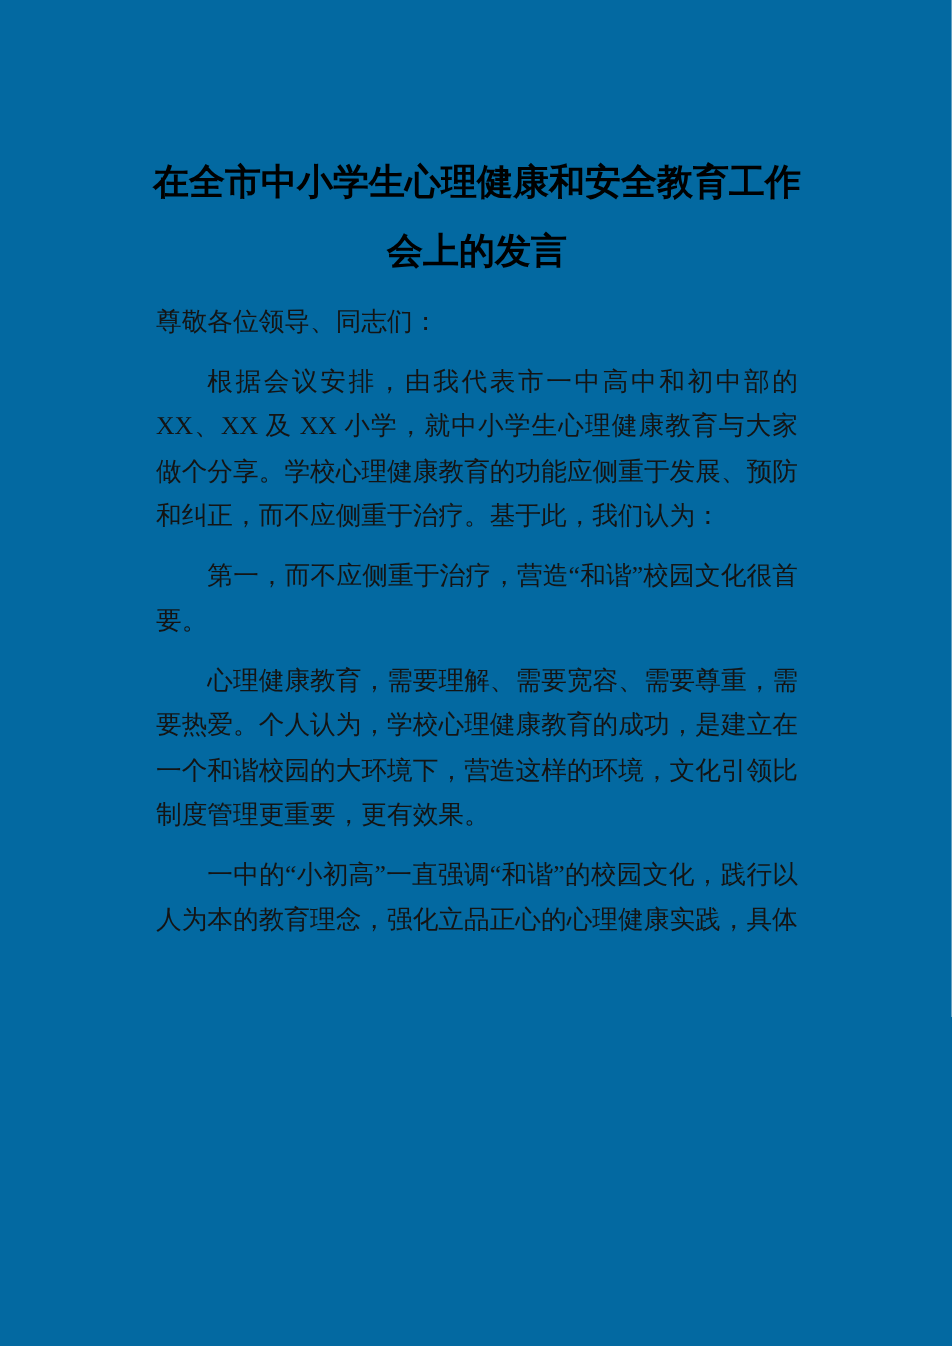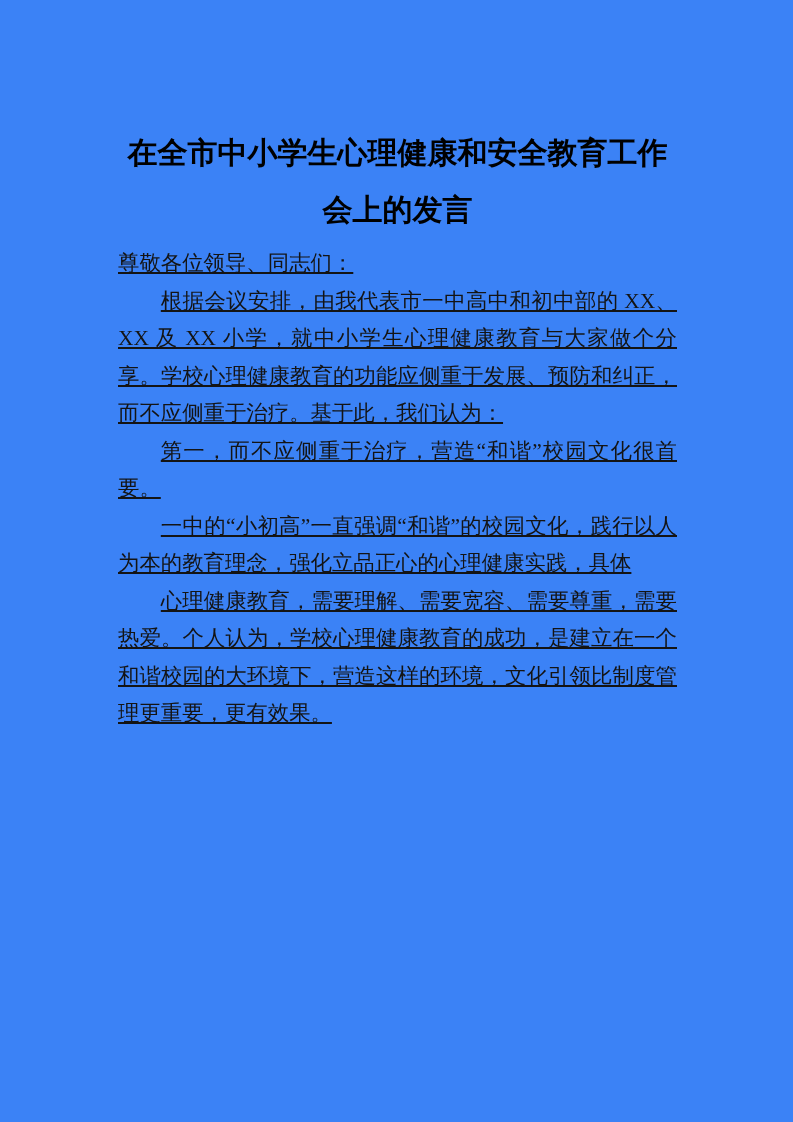--- a/index.html
+++ b/index.html
@@ -9,55 +9,54 @@
   body {
     width: 793px;
     height: 1122px;
     background: #ffffff;
     overflow: hidden;
   }
   .page {
     box-sizing: border-box;
     width: 793px;
     height: 1122px;
-    background: #3b82f6;
+    background: #0369a1;
     padding: 124px 116px 0 118px;
   }
   .doc-title {
     margin: 0 0 7px 0;
     font-family: "Liberation Sans", "DejaVu Sans", sans-serif;
     font-weight: 700;
     font-size: 30px;
     line-height: 57px;
     text-align: center;
     color: #000000;
   }
   .doc-body {
     font-family: "Liberation Serif", "DejaVu Serif", serif;
     font-size: 21.4px;
     line-height: 37.5px;
     color: #141414;
     text-align: justify;
     text-justify: inter-ideograph;
   }
   .para {
-    margin: 0;
+    margin: 12px;
     padding: 0;
-    text-decoration: underline;
   }
   .para.indent {
     text-indent: 2em;
   }
 </style>
 </head>
 <body>
 
 <div class="page">
   <h1 class="doc-title">在全市中小学生心理健康和安全教育工作会上的发言</h1>
 
   <div class="doc-body">
     <p class="para">尊敬各位领导、同志们：</p>
     <p class="para indent">根据会议安排，由我代表市一中高中和初中部的 XX、XX 及 XX 小学，就中小学生心理健康教育与大家做个分享。学校心理健康教育的功能应侧重于发展、预防和纠正，而不应侧重于治疗。基于此，我们认为：</p>
     <p class="para indent">第一，而不应侧重于治疗，营造“和谐”校园文化很首要。</p>
+    <p class="para indent">心理健康教育，需要理解、需要宽容、需要尊重，需要热爱。个人认为，学校心理健康教育的成功，是建立在一个和谐校园的大环境下，营造这样的环境，文化引领比制度管理更重要，更有效果。</p>
     <p class="para indent">一中的“小初高”一直强调“和谐”的校园文化，践行以人为本的教育理念，强化立品正心的心理健康实践，具体</p>
-    <p class="para indent">心理健康教育，需要理解、需要宽容、需要尊重，需要热爱。个人认为，学校心理健康教育的成功，是建立在一个和谐校园的大环境下，营造这样的环境，文化引领比制度管理更重要，更有效果。</p>
   </div>
 </div>
 
 </body></html>

